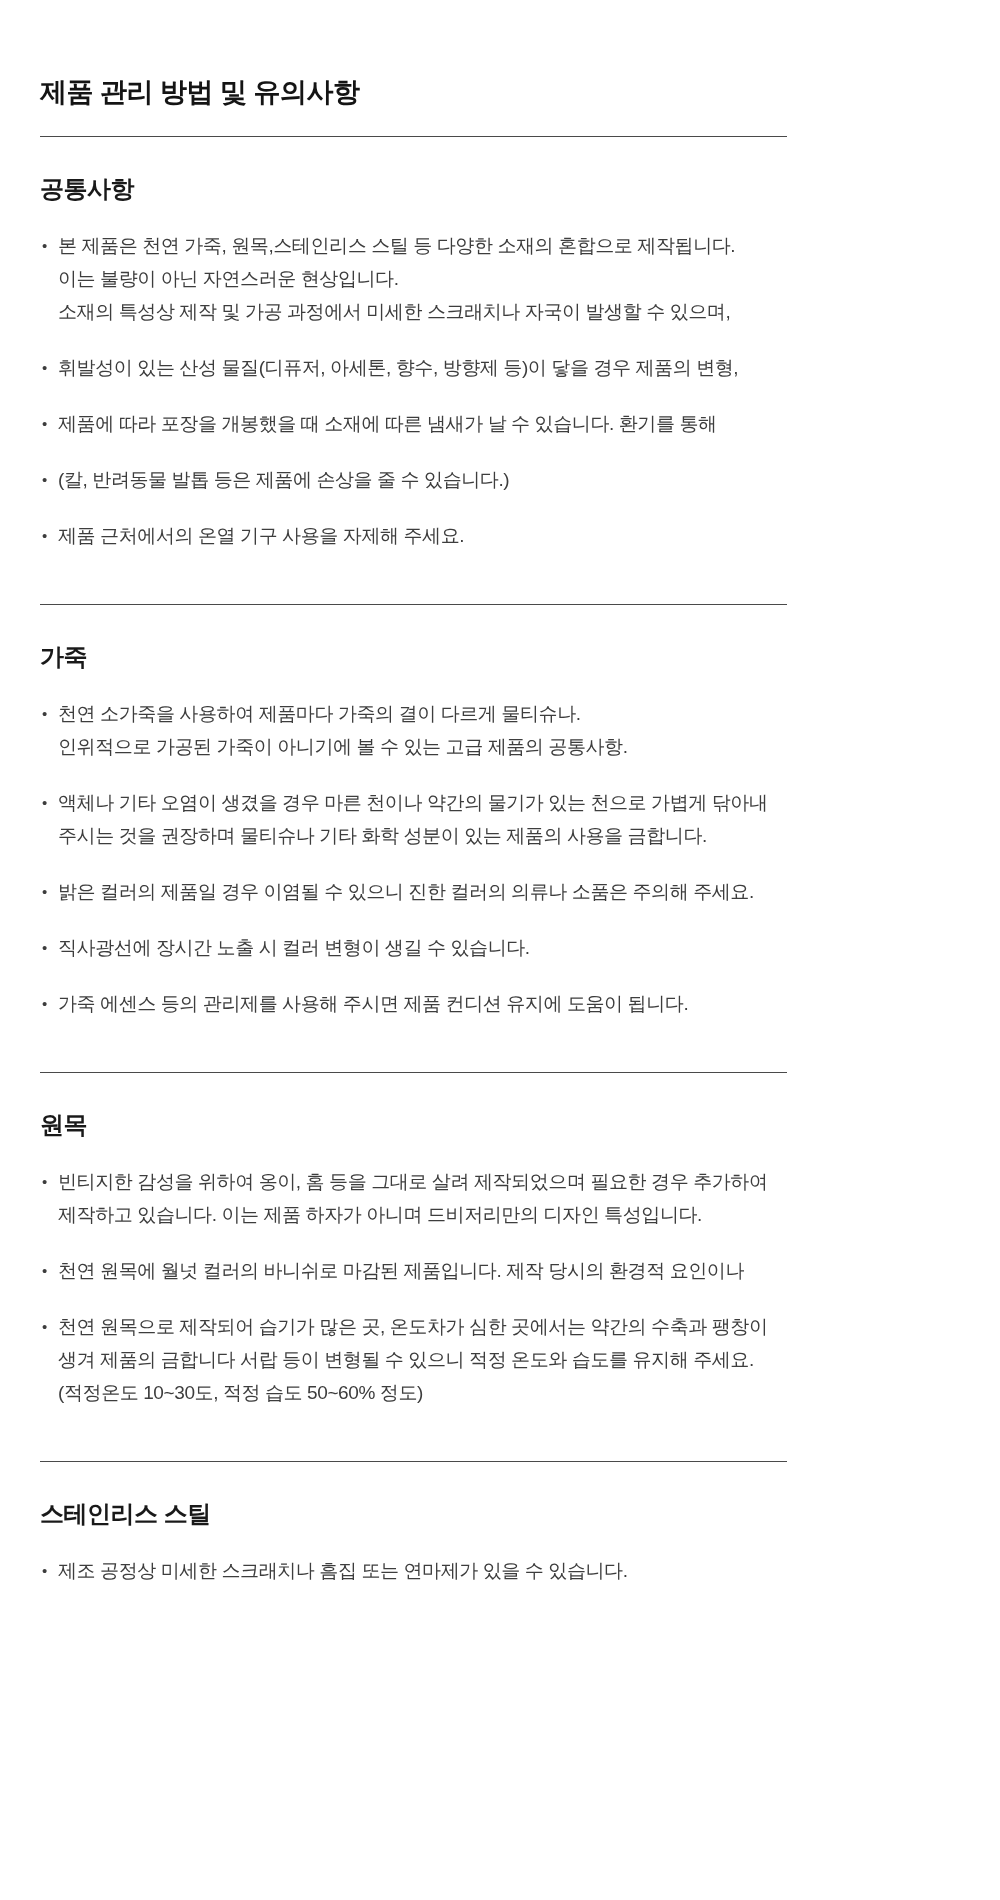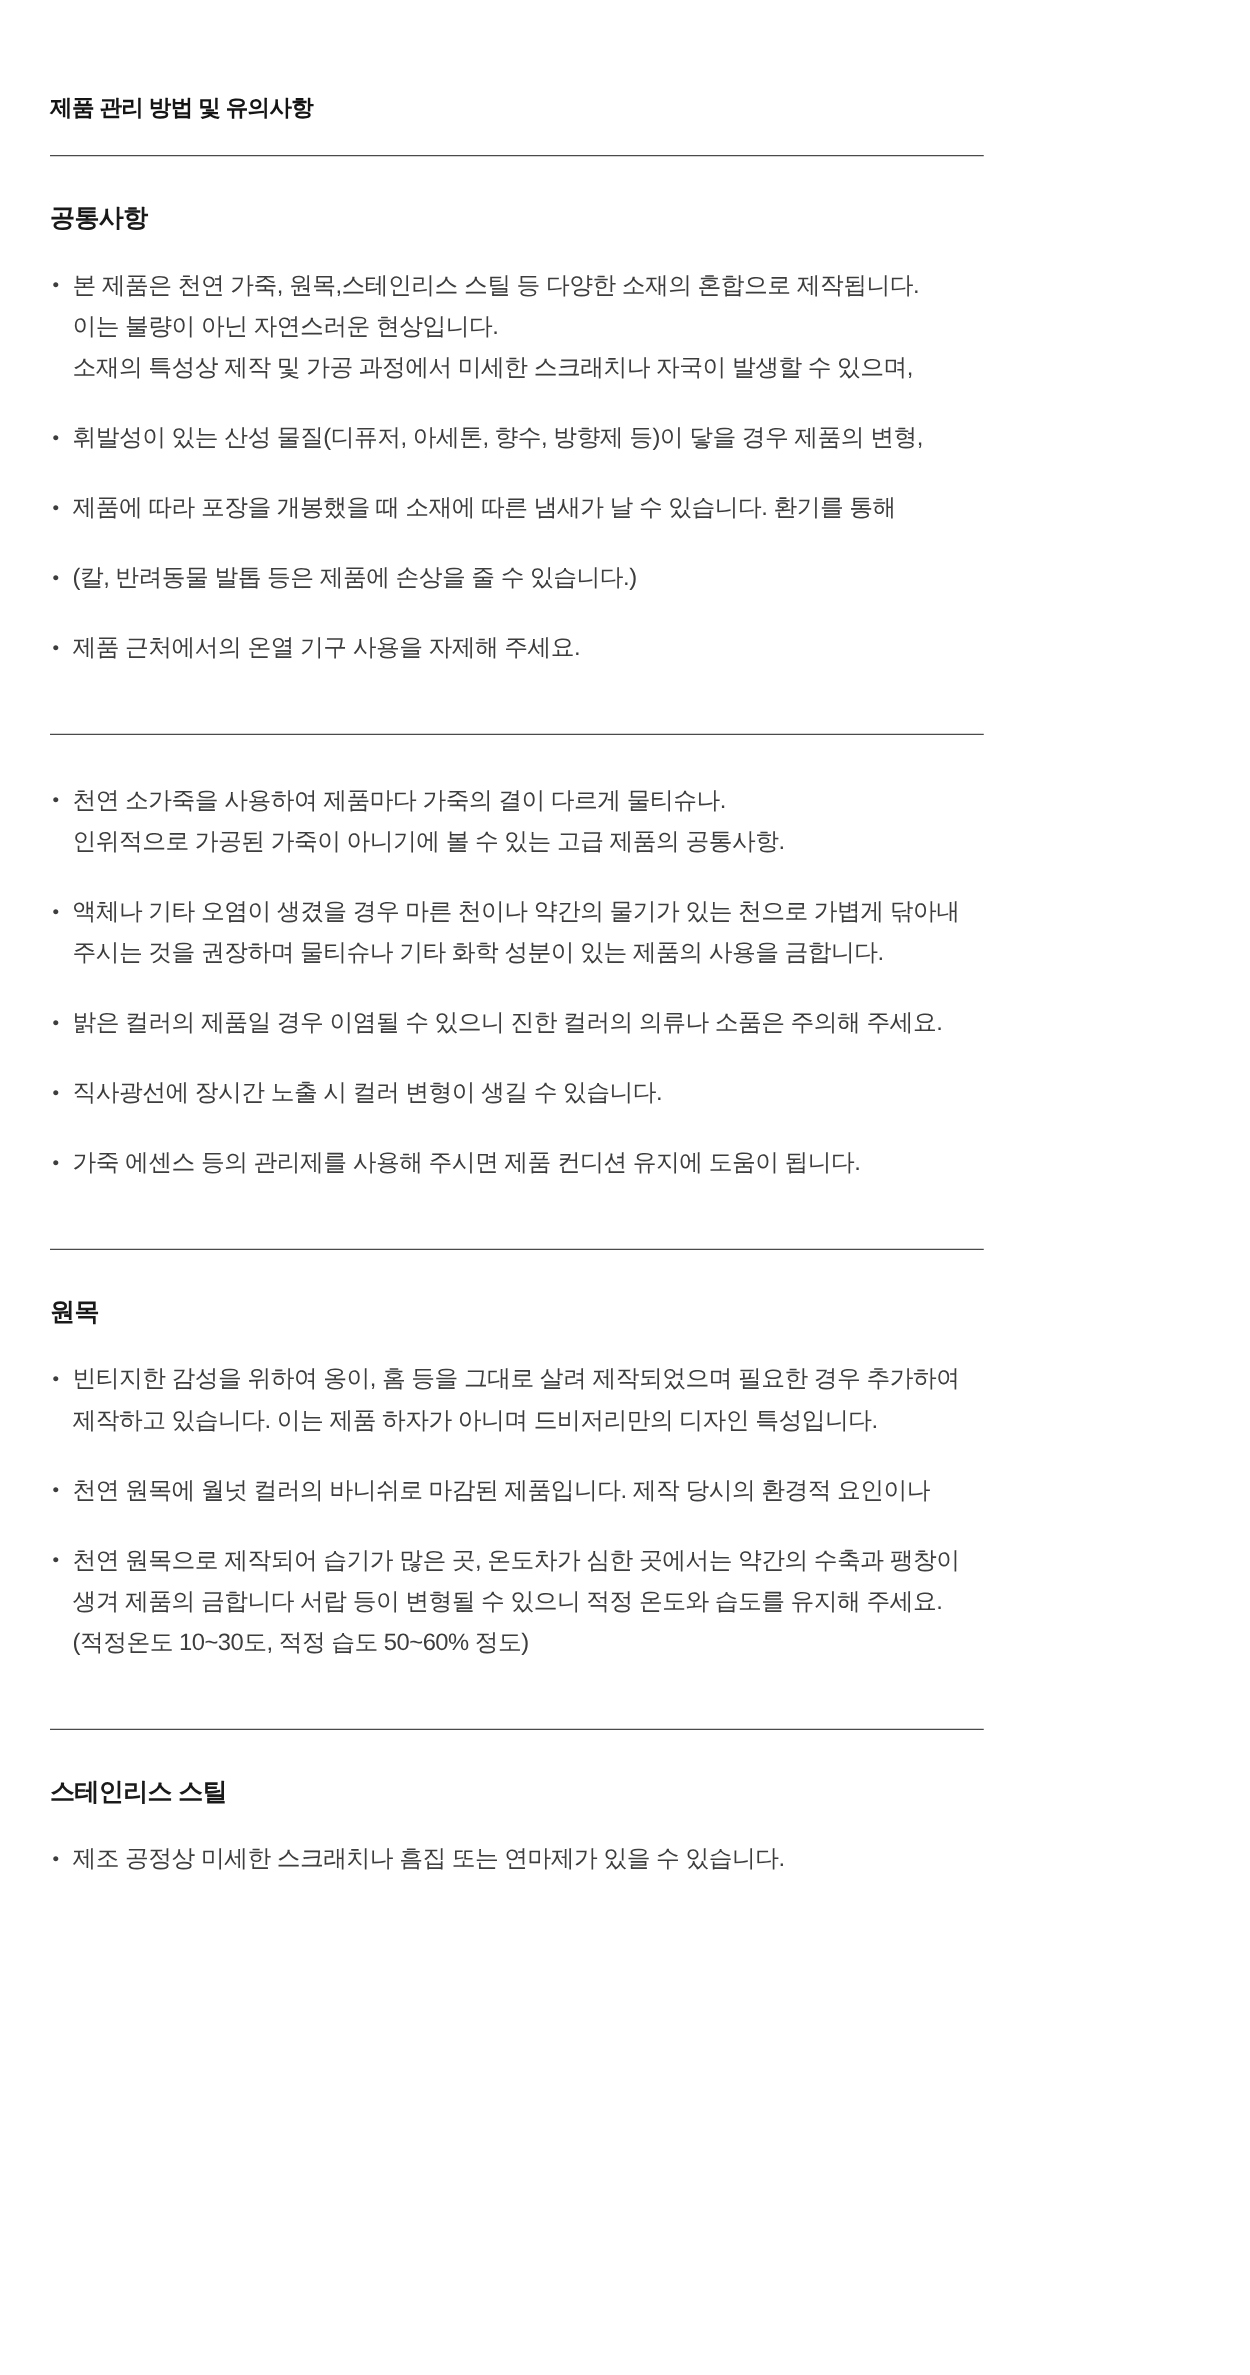--- a/index.html
+++ b/index.html
@@ -8,36 +8,36 @@
     width: 1000px;
     min-height: 1900px;
     font-family: "Liberation Sans", "DejaVu Sans", sans-serif;
     color: #3d3d3d;
   }
   .page {
     padding: 74px 0 60px 40px;
     width: 790px;
   }
   .page-title {
-    font-size: 18px;
+    font-size: 27px;
     font-weight: 700;
     color: #141414;
     letter-spacing: -0.5px;
     margin-bottom: 26px;
   }
   hr.divider {
     border: none;
     border-top: 1px solid #4a4a4a;
     width: 747px;
     margin: 0;
   }
   .care-section { padding: 36px 0 52px; }
   .care-section:last-child { padding-bottom: 0; }
   .section-heading {
-    font-size: 20px;
+    font-size: 24px;
     font-weight: 600;
     color: #191919;
     letter-spacing: -0.5px;
     margin-bottom: 24px;
   }
   ul.bullet-list { list-style: none; }
   li.bullet-item {
     display: flex;
     align-items: flex-start;
     margin-bottom: 23px;
@@ -101,20 +101,21 @@
         <p class="item-lines">
           <span class="line">제품 근처에서의 온열 기구 사용을 자제해 주세요.</span>
         </p>
       </li>
     </ul>
   </section>
 
   <hr class="divider">
 
   <section class="care-section">
+    <h2 class="section-heading">가죽</h2>
     <ul class="bullet-list">
       <li class="bullet-item">
         <span class="bullet-dot">•</span>
         <p class="item-lines">
           <span class="line">천연 소가죽을 사용하여 제품마다 가죽의 결이 다르게 물티슈나.</span>
           <span class="line">인위적으로 가공된 가죽이 아니기에 볼 수 있는 고급 제품의 공통사항.</span>
         </p>
       </li>
       <li class="bullet-item">
         <span class="bullet-dot">•</span>

